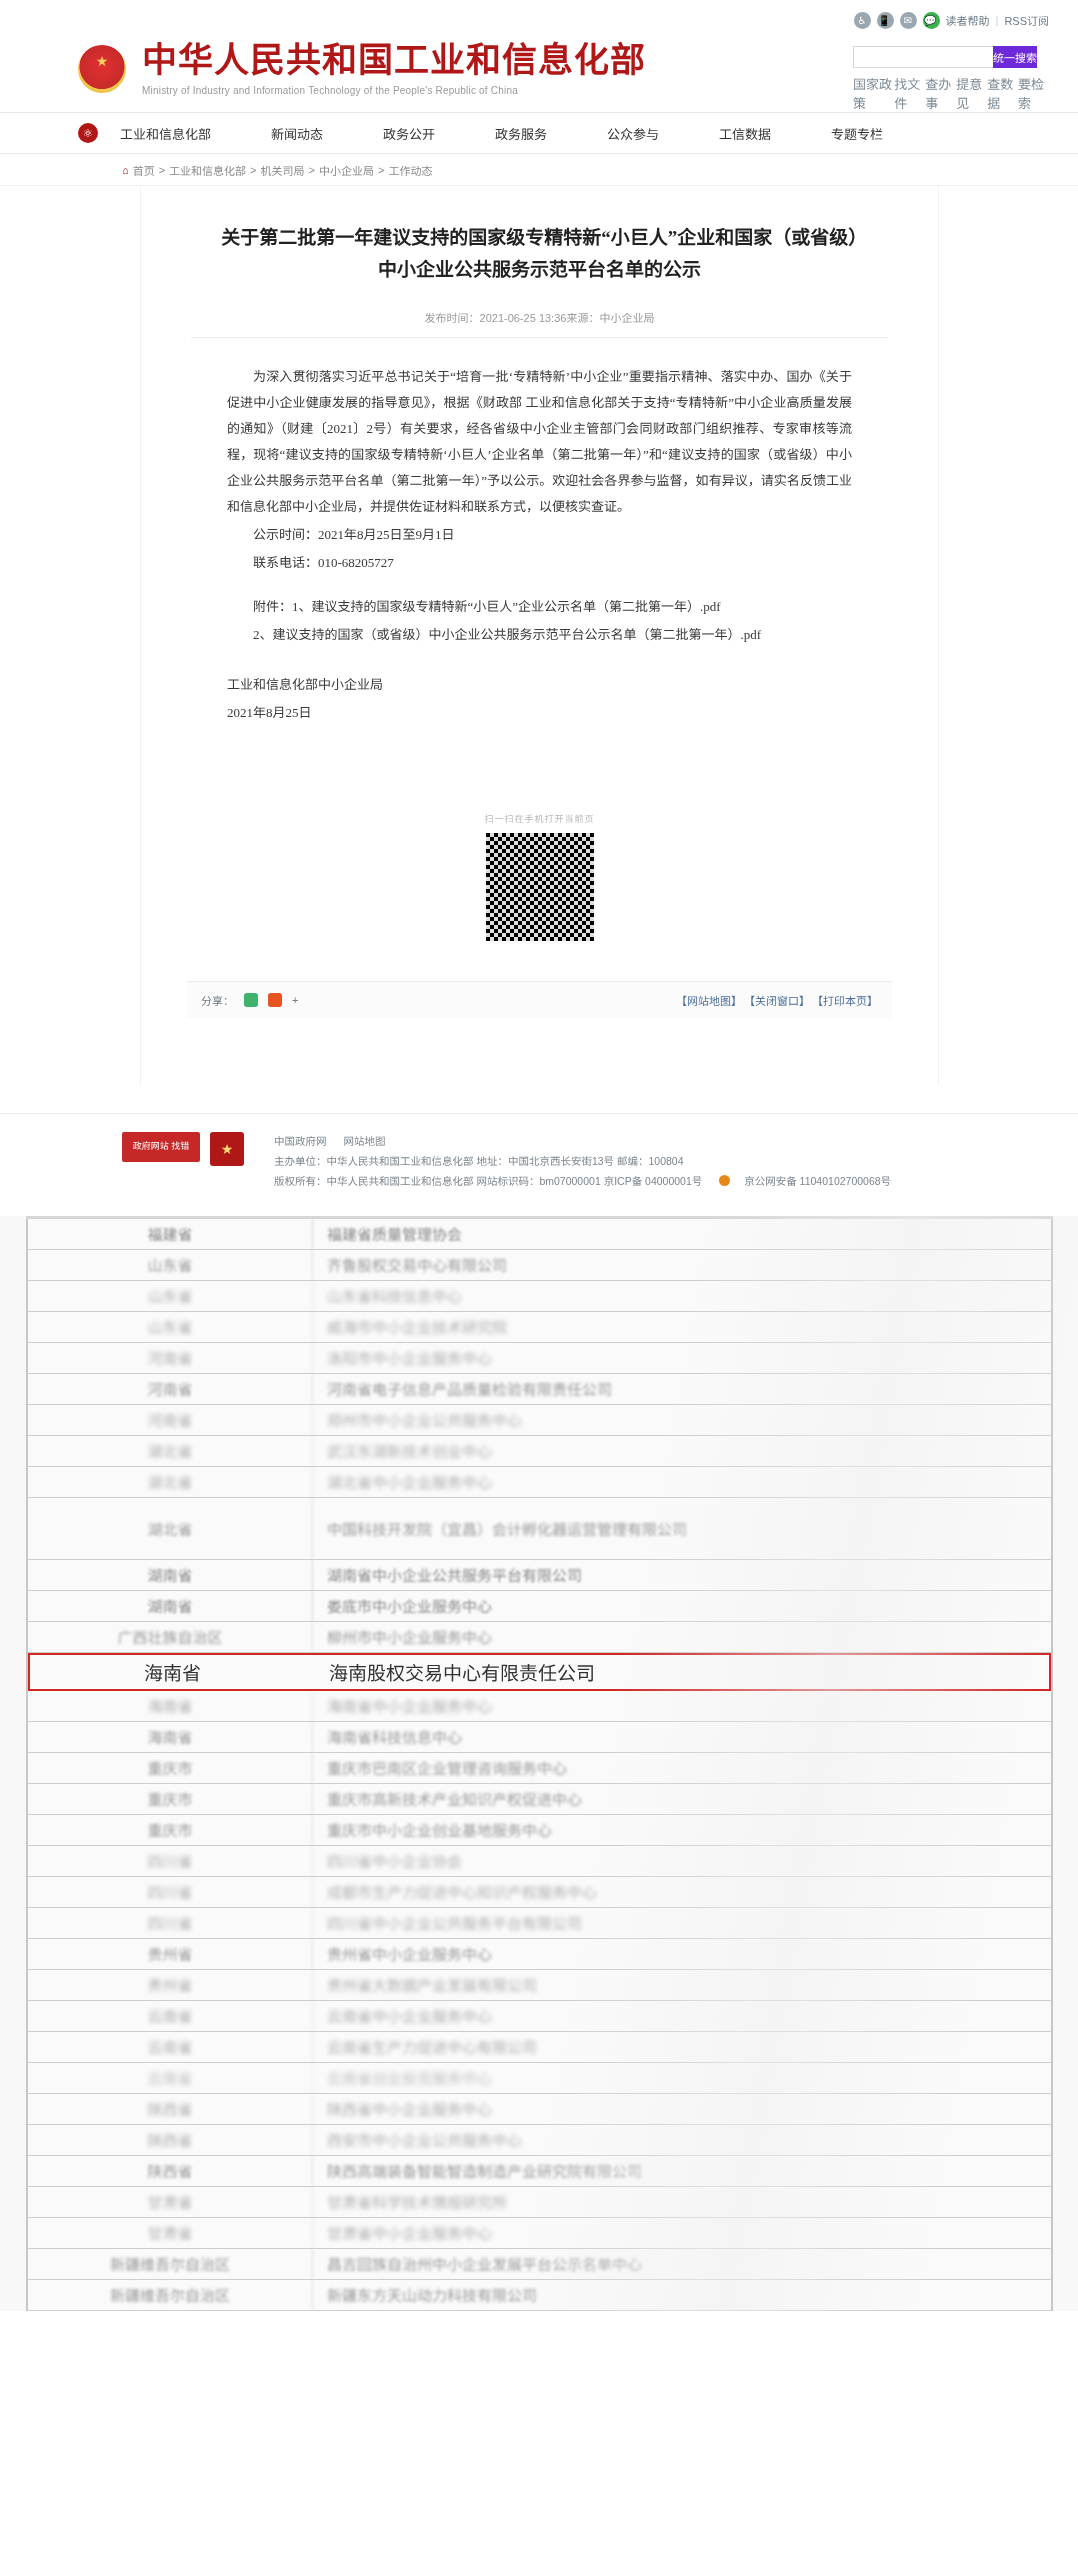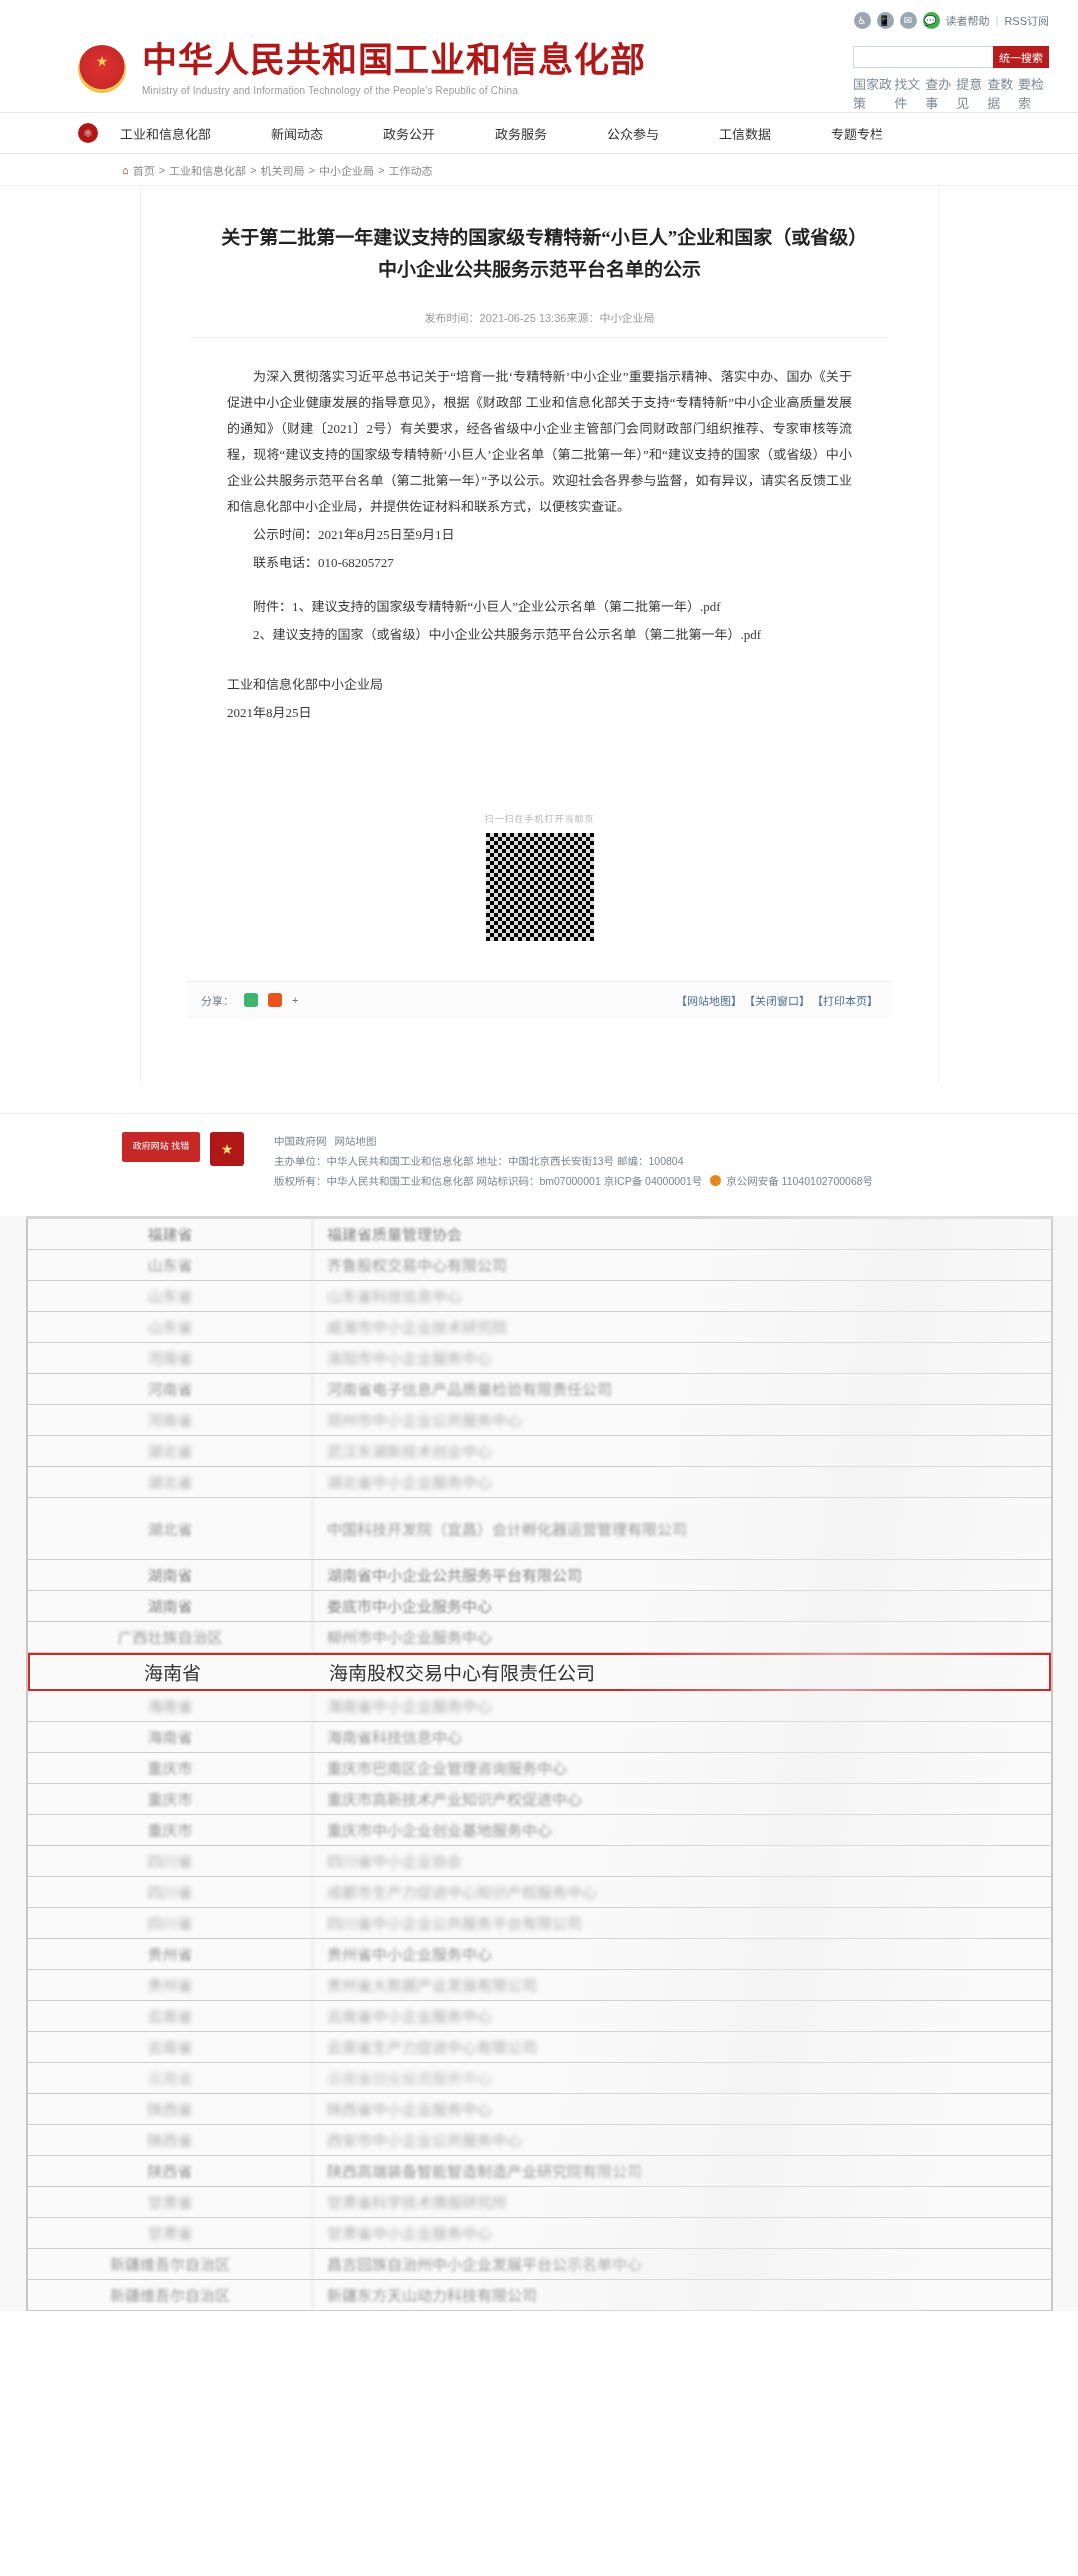--- a/index.html
+++ b/index.html
@@ -63,21 +63,21 @@
   .searchbox {
     position:absolute; right:30px; top: 6px;
     width: 196px;
   }
   .searchbox .row1 { display:flex; }
   .searchbox input {
     width: 140px; height:22px; border:1px solid #cfd8de; border-right:none;
     font-size: 11px; padding: 0 6px; color:#888; outline:none; background:#fff;
   }
   .searchbox .btn {
-    width: 56px; height:22px; background:#b91c1c; color:#fff;
+    width: 44px; height:22px; background:#6d28d9; color:#fff;
     font-size: 11px; display:flex; align-items:center; justify-content:center;
     cursor:pointer;
   }
   .searchbox .row2 {
     display:flex; gap:0; margin-top:6px; font-size:13px; color:#7d8b96;
   }
 
   
   .nav {
     border-top: 1px solid #e3e8ec;
@@ -170,21 +170,21 @@
   .badge1 {
     width: 78px; height:30px; background:#c62828; color:#fff; font-size:9px;
     display:flex; align-items:center; justify-content:center; gap:3px;
     border-radius:2px;
   }
   .badge2 {
     width: 34px; height:34px; background:#b01717; border-radius:3px;
     display:flex; align-items:center; justify-content:center; color:#ffd970; font-size:14px;
   }
   .foot-links { font-size:10.5px; color:#7c868e; }
-  .foot-links span { margin-right: 5px; }
+  .foot-links span { margin-right: 14px; }
   .gov-dot { width:11px; height:11px; border-radius:50%; background:#e8871a; display:inline-block; vertical-align:-1px; margin-right:3px;}
 
   
   .scan {
     width: 1079px;
     background: #fdfdfd;
     padding: 0;
     position:relative;
     filter: contrast(0.92) brightness(1.02);
   }

